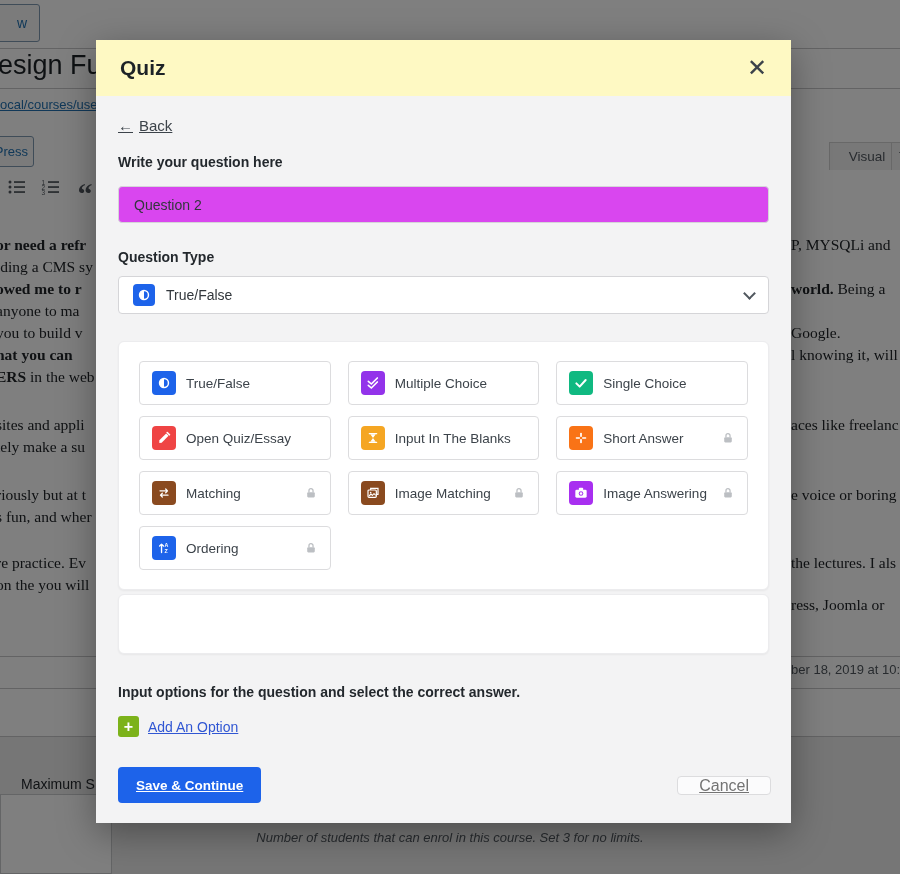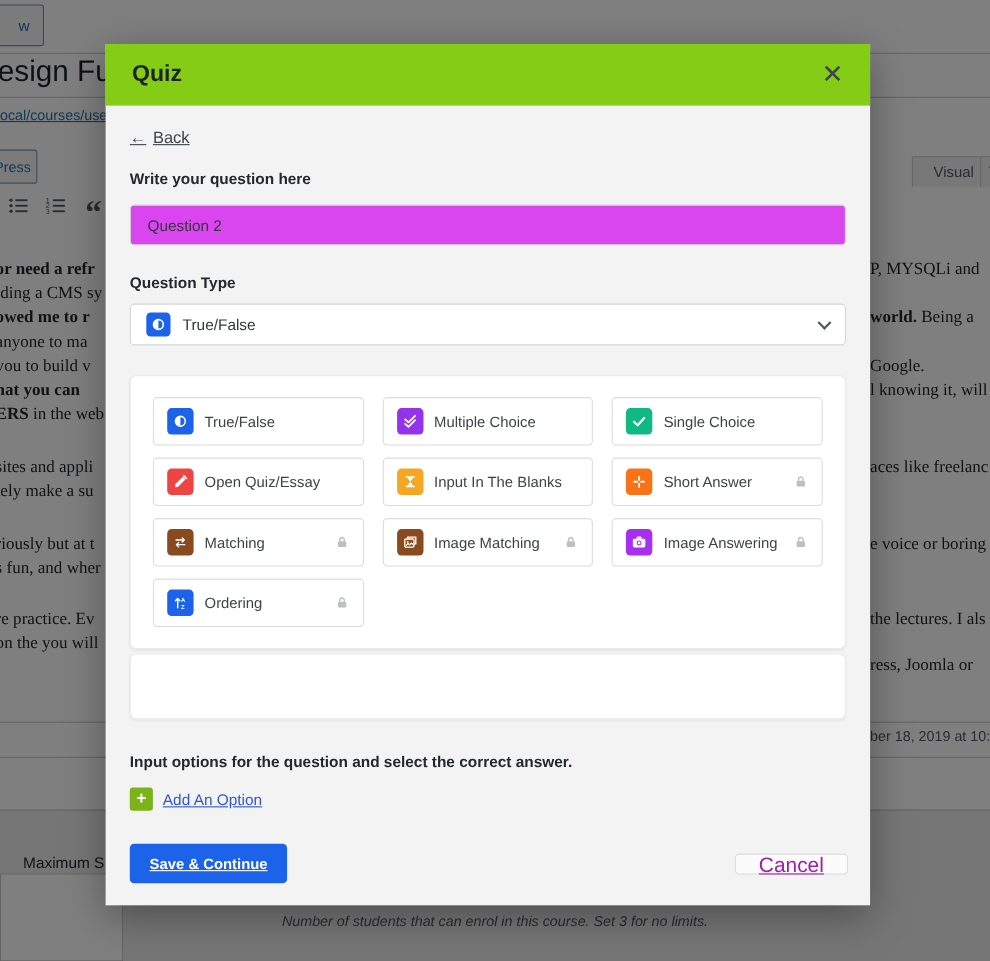--- a/index.html
+++ b/index.html
@@ -36,21 +36,21 @@
   .max-label { position:absolute; left:21px; top:776px; font-size:14px; color:#23282d; white-space:nowrap; }
   .footnote { position:absolute; left:0; top:830px; width:900px; text-align:center; font-size:13px;
               font-style:italic; color:#50575e; }
 
   
   .overlay { position:absolute; inset:0; background:rgba(0,0,0,0.5); z-index:5; }
 
   
   .modal { position:absolute; left:96px; top:40px; width:695px; height:783px; z-index:10;
            background:#f3f3f4; box-shadow:0 10px 35px rgba(0,0,0,0.35); }
-  .modal-header { height:56px; background:#84cc16; display:flex; align-items:center;
+  .modal-header { height:56px; background:#fef9c3; display:flex; align-items:center;
                   justify-content:space-between; padding:0 24px; }
   .modal-title { font-size:21px; font-weight:600; color:#1d2327; }
   .close-btn { font-size:24px; line-height:1; color:#3c434a; cursor:pointer; font-weight:300; }
   .modal-body { padding:21px 22px 0 22px; position:relative; height:727px; }
   .back-link { display:inline-flex; align-items:center; gap:6px; font-size:15px; color:#3c434a;
                text-decoration:underline; cursor:pointer; }
   .field-label { margin-top:19px; font-size:14px; font-weight:700; color:#23282d; }
   .q-input { margin-top:16px; width:100%; height:37px; background:#d946ef; border:1px solid #d5d5d8;
              border-radius:4px; padding:0 15px; font-size:14px; color:#32373c; font-family:inherit; }
   .type-select { margin-top:11px; height:38px; background:#fff; border:1px solid #d5d5d8; border-radius:4px;
@@ -73,21 +73,21 @@
   .hint { margin-top:30px; font-size:14px; font-weight:700; color:#23282d; }
   .add-row { margin-top:16px; display:flex; align-items:center; gap:9px; cursor:pointer; }
   .plus-box { width:21px; height:21px; border-radius:3px; display:flex; align-items:center; justify-content:center;
               color:#fff; font-size:16px; font-weight:700; line-height:1; }
   .add-label { font-size:14px; text-decoration:underline; }
   .modal-footer { position:absolute; left:22px; right:20px; bottom:20px; display:flex;
                   align-items:center; justify-content:space-between; }
   .save-btn { height:36px; padding:0 18px; border:none; border-radius:4px; color:#fff; font-size:13.5px;
               font-weight:600; text-decoration:underline; cursor:pointer; font-family:inherit; }
   .cancel-btn { height:19px; padding:0 21px; background:#fbfbfc; border:1px solid #dcdcde; border-radius:4px;
-                color:#a21caf; font-size:19px; text-decoration:underline; cursor:pointer; font-family:inherit; }
+                color:#737373; font-size:16px; text-decoration:underline; cursor:pointer; font-family:inherit; }
   .b { font-weight:700; }
 </style>
 </head>
 <body>
 
 <div class="stage">
 
   <div class="bg">
     <div class="wp-btn preview-btn">w</div>
     <div class="hline" style="top:48px"></div>

